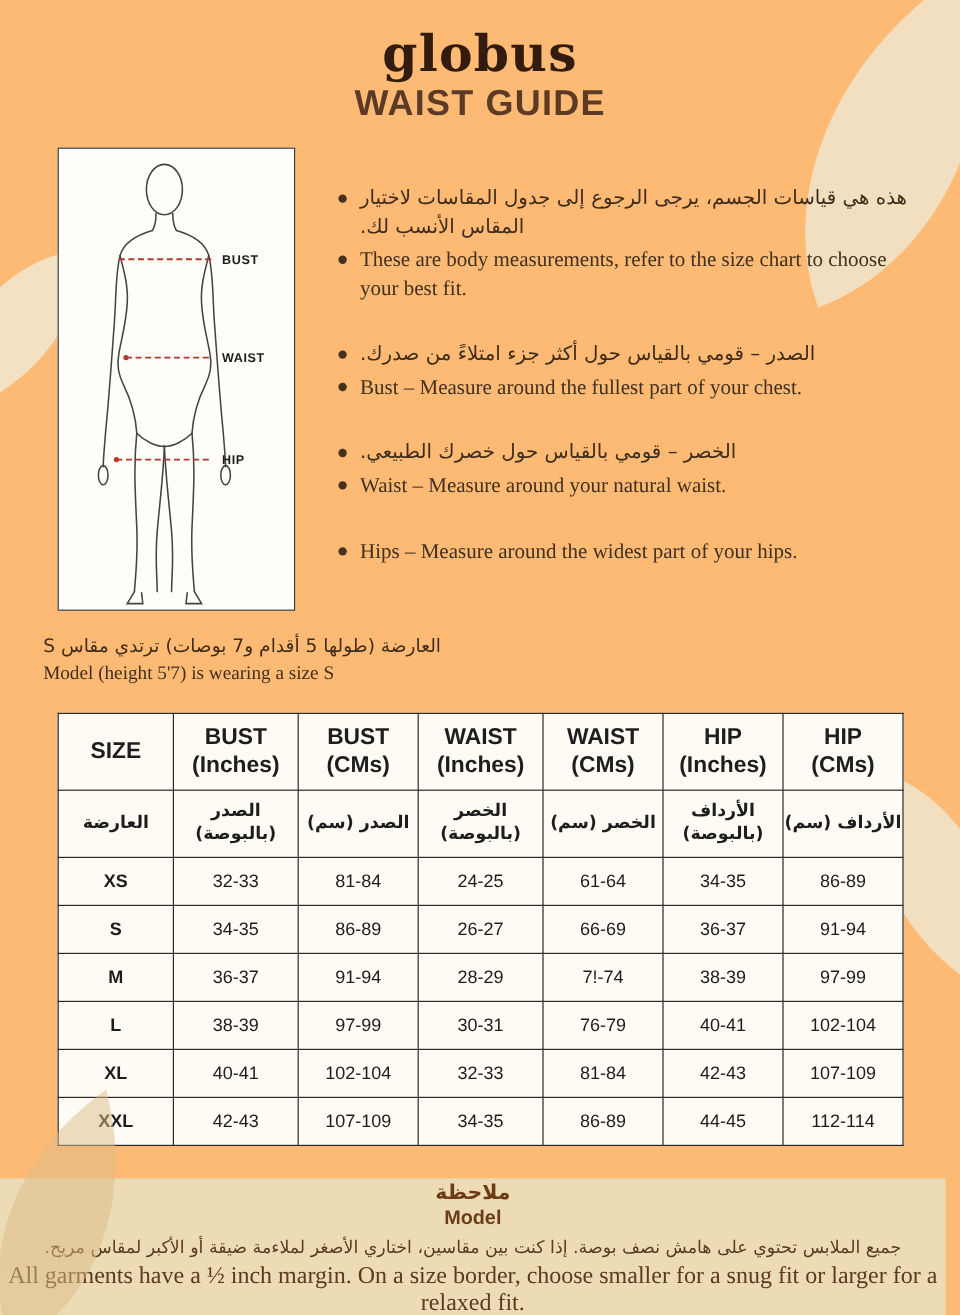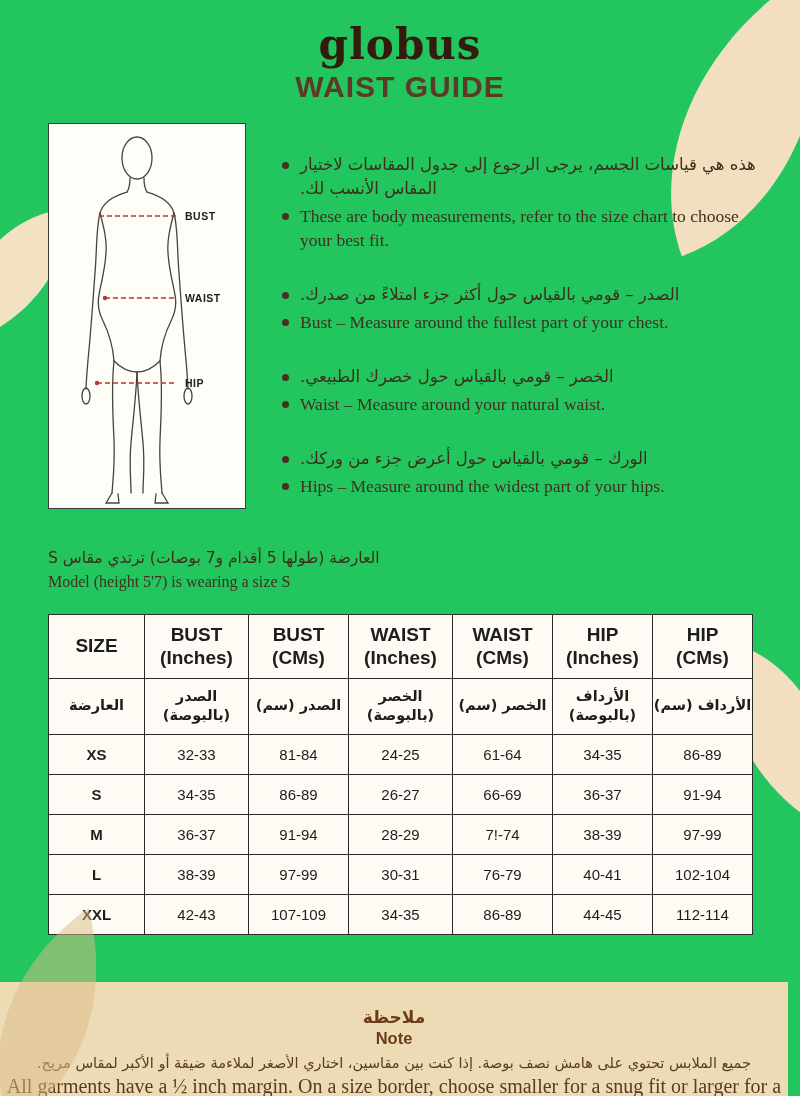--- a/index.html
+++ b/index.html
@@ -3,21 +3,21 @@
 <meta charset="utf-8">
 <style>
   * { box-sizing: border-box; margin: 0; padding: 0; }
   html, body { width: 800px; }
   body { font-family: "Liberation Sans", sans-serif; }
 
   .page {
     position: relative;
     width: 800px;
     height: 1096px;
-    background: #22c55e;
+    background: #fdba74;
     overflow: hidden;
     color: #46301f;
   }
   .deco { position: absolute; z-index: 0; pointer-events: none; }
   .content { position: relative; z-index: 1; }
 
   
   .header { text-align: center; padding-top: 22px; }
   .logo {
     font-family: "DejaVu Serif", serif;
@@ -71,21 +71,21 @@
     color: #3f2c1b;
   }
   .b-en {
     font-family: "Liberation Serif", serif;
     font-size: 17.5px;
     line-height: 1.42;
     color: #41301f;
   }
 
   
-  .model-note { padding: 0 48px; margin-top: 18px; }
+  .model-note { padding: 0 36px; margin-top: 18px; }
   .model-ar {
     direction: rtl;
     text-align: left;
     font-family: "DejaVu Sans", sans-serif;
     font-size: 15.5px;
     line-height: 1.5;
     color: #3f2c1b;
   }
   .model-en {
     font-family: "Liberation Serif", serif;
@@ -128,21 +128,21 @@
   .size-table tbody td { height: 40px; font-size: 15px; }
   .size-table tbody td.size-col { font-weight: bold; }
 
   
   .note-band {
     position: absolute;
     left: 0; right: 12px; bottom: 0;
     height: 114px;
     background: #eddbb6;
     text-align: center;
-    padding-top: 25px;
+    padding-top: 2px;
     z-index: 1;
   }
   .note-title-ar {
     font-family: "DejaVu Sans", sans-serif;
     font-weight: bold;
     font-size: 17px;
     color: #6b3c17;
     direction: rtl;
     margin-bottom: 2px;
   }
@@ -255,24 +255,20 @@
       <span class="dot"></span>
       <span class="b-ar">الخصر – قومي بالقياس حول خصرك الطبيعي.</span>
     </div>
     <div class="bullet-row">
       <span class="dot"></span>
       <span class="b-en">Waist – Measure around your natural waist.</span>
     </div>
   </div>
 
   <div class="bullet-group">
-    <div class="bullet-row">
-      <span class="dot"></span>
-      <span class="b-ar">الورك – قومي بالقياس حول أعرض جزء من وركك.</span>
-    </div>
     <div class="bullet-row">
       <span class="dot"></span>
       <span class="b-en">Hips – Measure around the widest part of your hips.</span>
     </div>
   </div>
 </div>
 
     </div>
 
     <div class="model-note">
@@ -350,33 +346,42 @@
           <tr>
             <td class="size-col">L</td>
             <td>38-39</td>
             <td>97-99</td>
             <td>30-31</td>
             <td>76-79</td>
             <td>40-41</td>
             <td>102-104</td>
           </tr>
           <tr>
+            <td class="size-col">XL</td>
+            <td>40-41</td>
+            <td>102-104</td>
+            <td>32-33</td>
+            <td>81-84</td>
+            <td>42-43</td>
+            <td>107-109</td>
+          </tr>
+          <tr>
             <td class="size-col">XXL</td>
             <td>42-43</td>
             <td>107-109</td>
             <td>34-35</td>
             <td>86-89</td>
             <td>44-45</td>
             <td>112-114</td>
           </tr>
         </tbody>
     </table>
 
   </div>
 
   <footer class="note-band">
     <div class="note-title-ar">ملاحظة</div>
-    <div class="note-title-en">Note</div>
+    <div class="note-title-en">Model</div>
     <div class="note-body-ar">جميع الملابس تحتوي على هامش نصف بوصة. إذا كنت بين مقاسين، اختاري الأصغر لملاءمة ضيقة أو الأكبر لمقاس مريح.</div>
     <div class="note-body-en">All garments have a ½ inch margin. On a size border, choose smaller for a snug fit or larger for a relaxed fit.</div>
   </footer>
 
 </div>
 
 </body></html>

